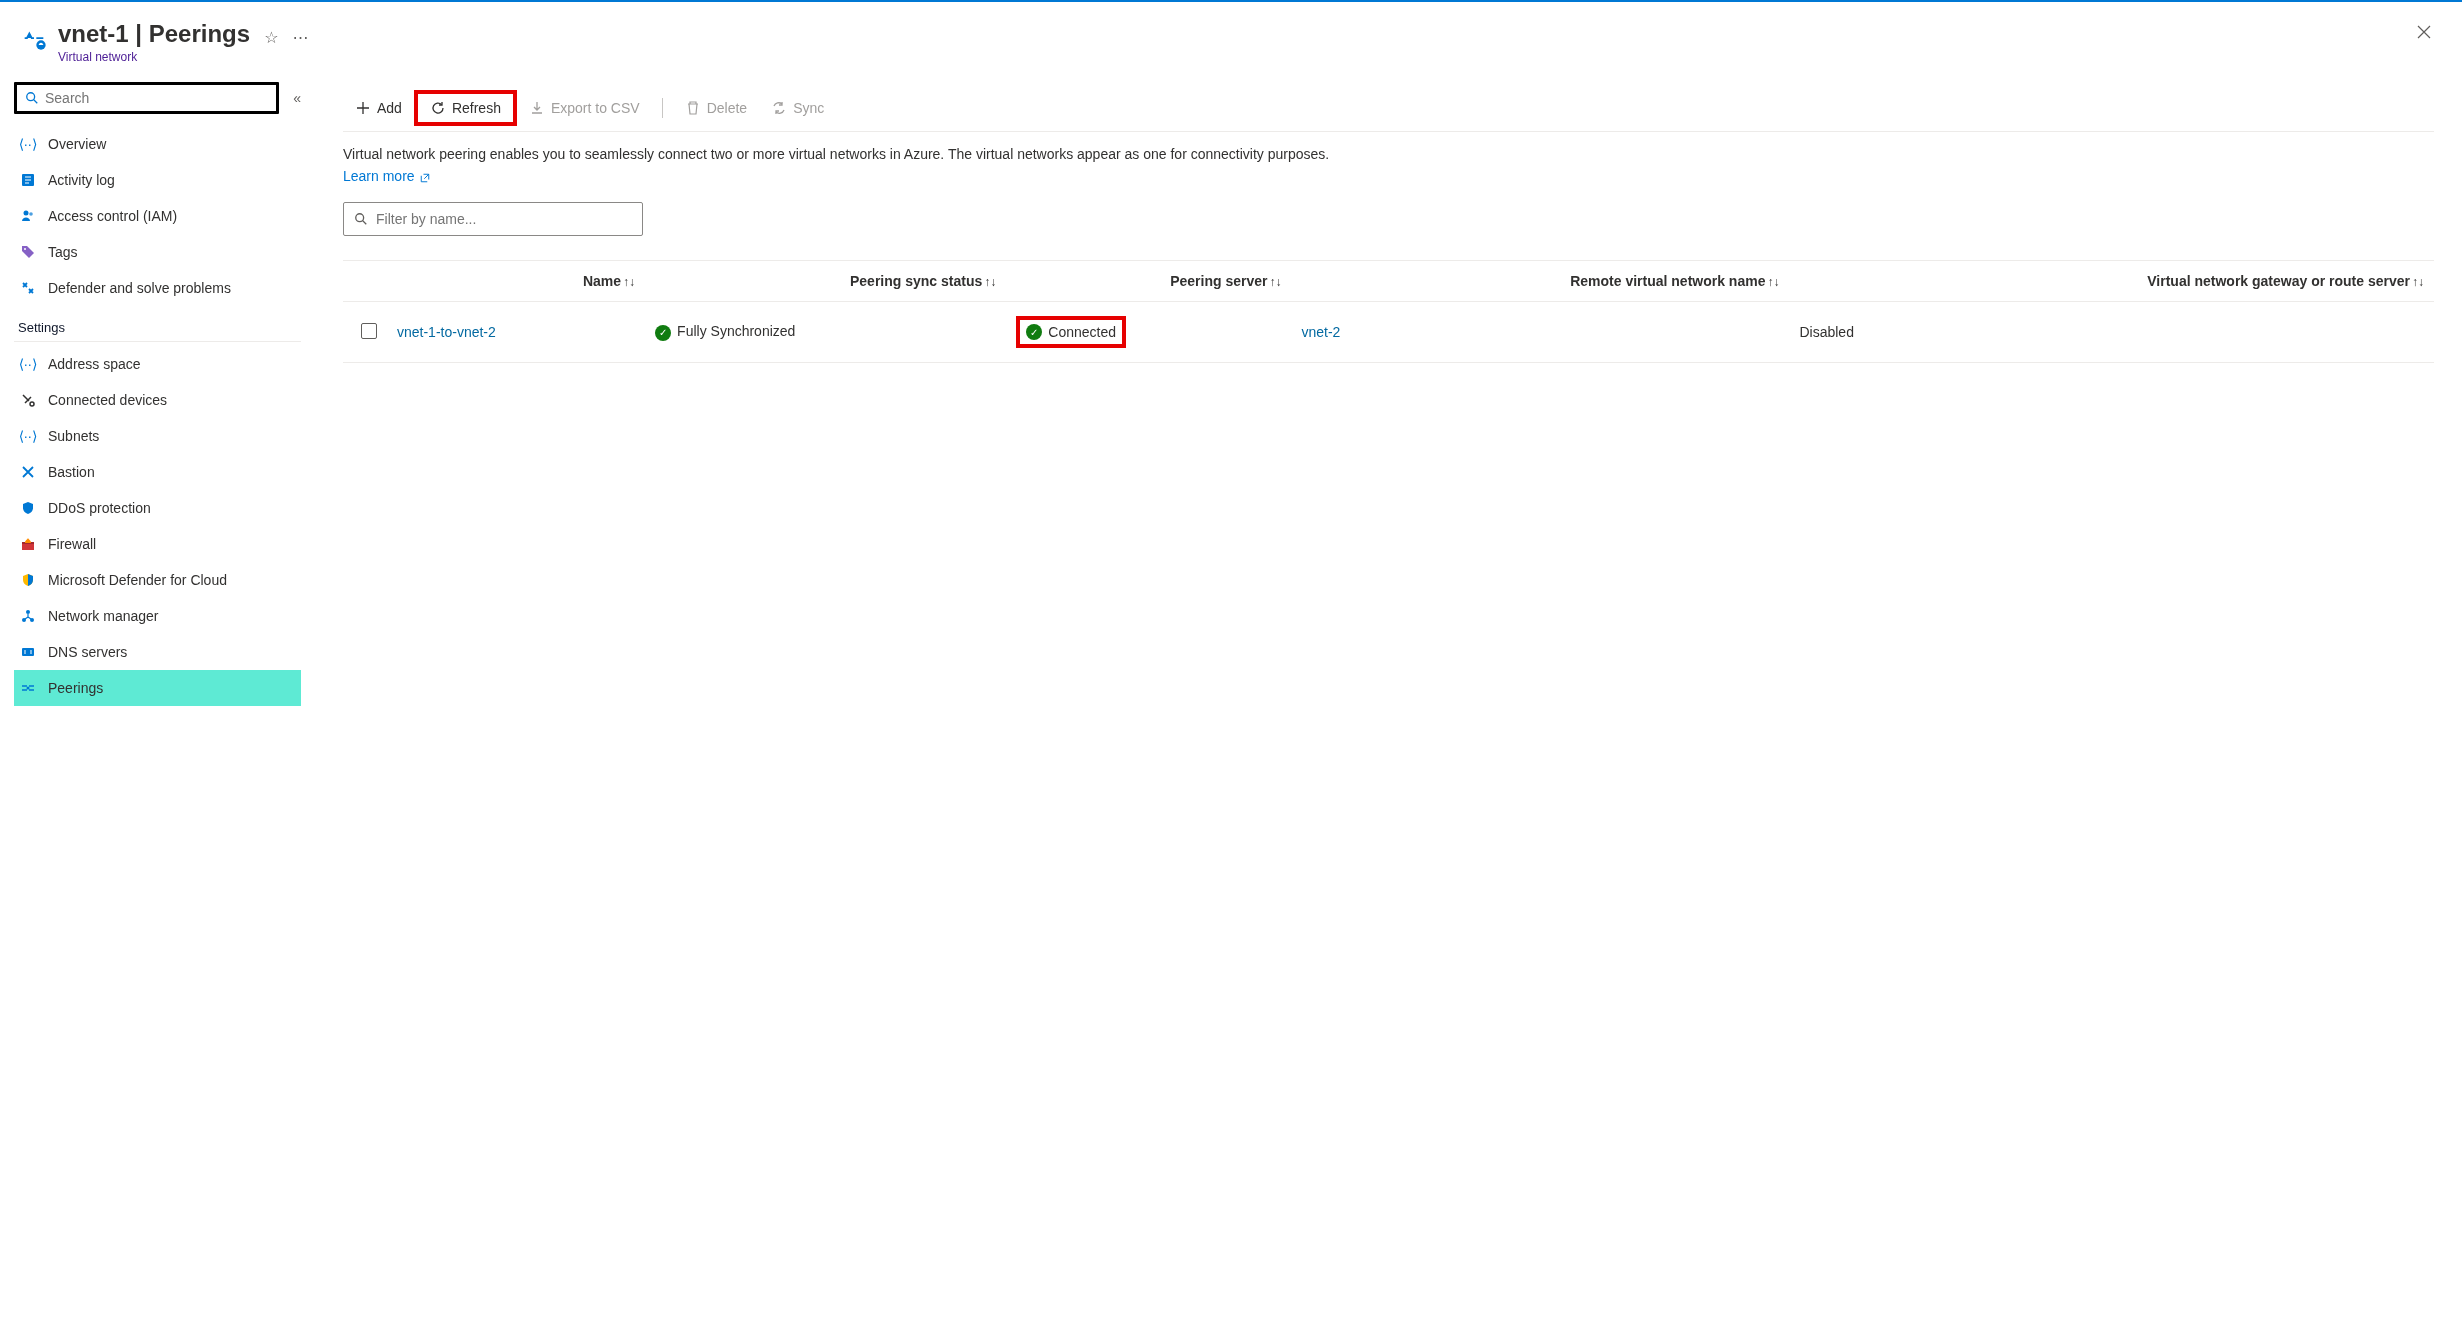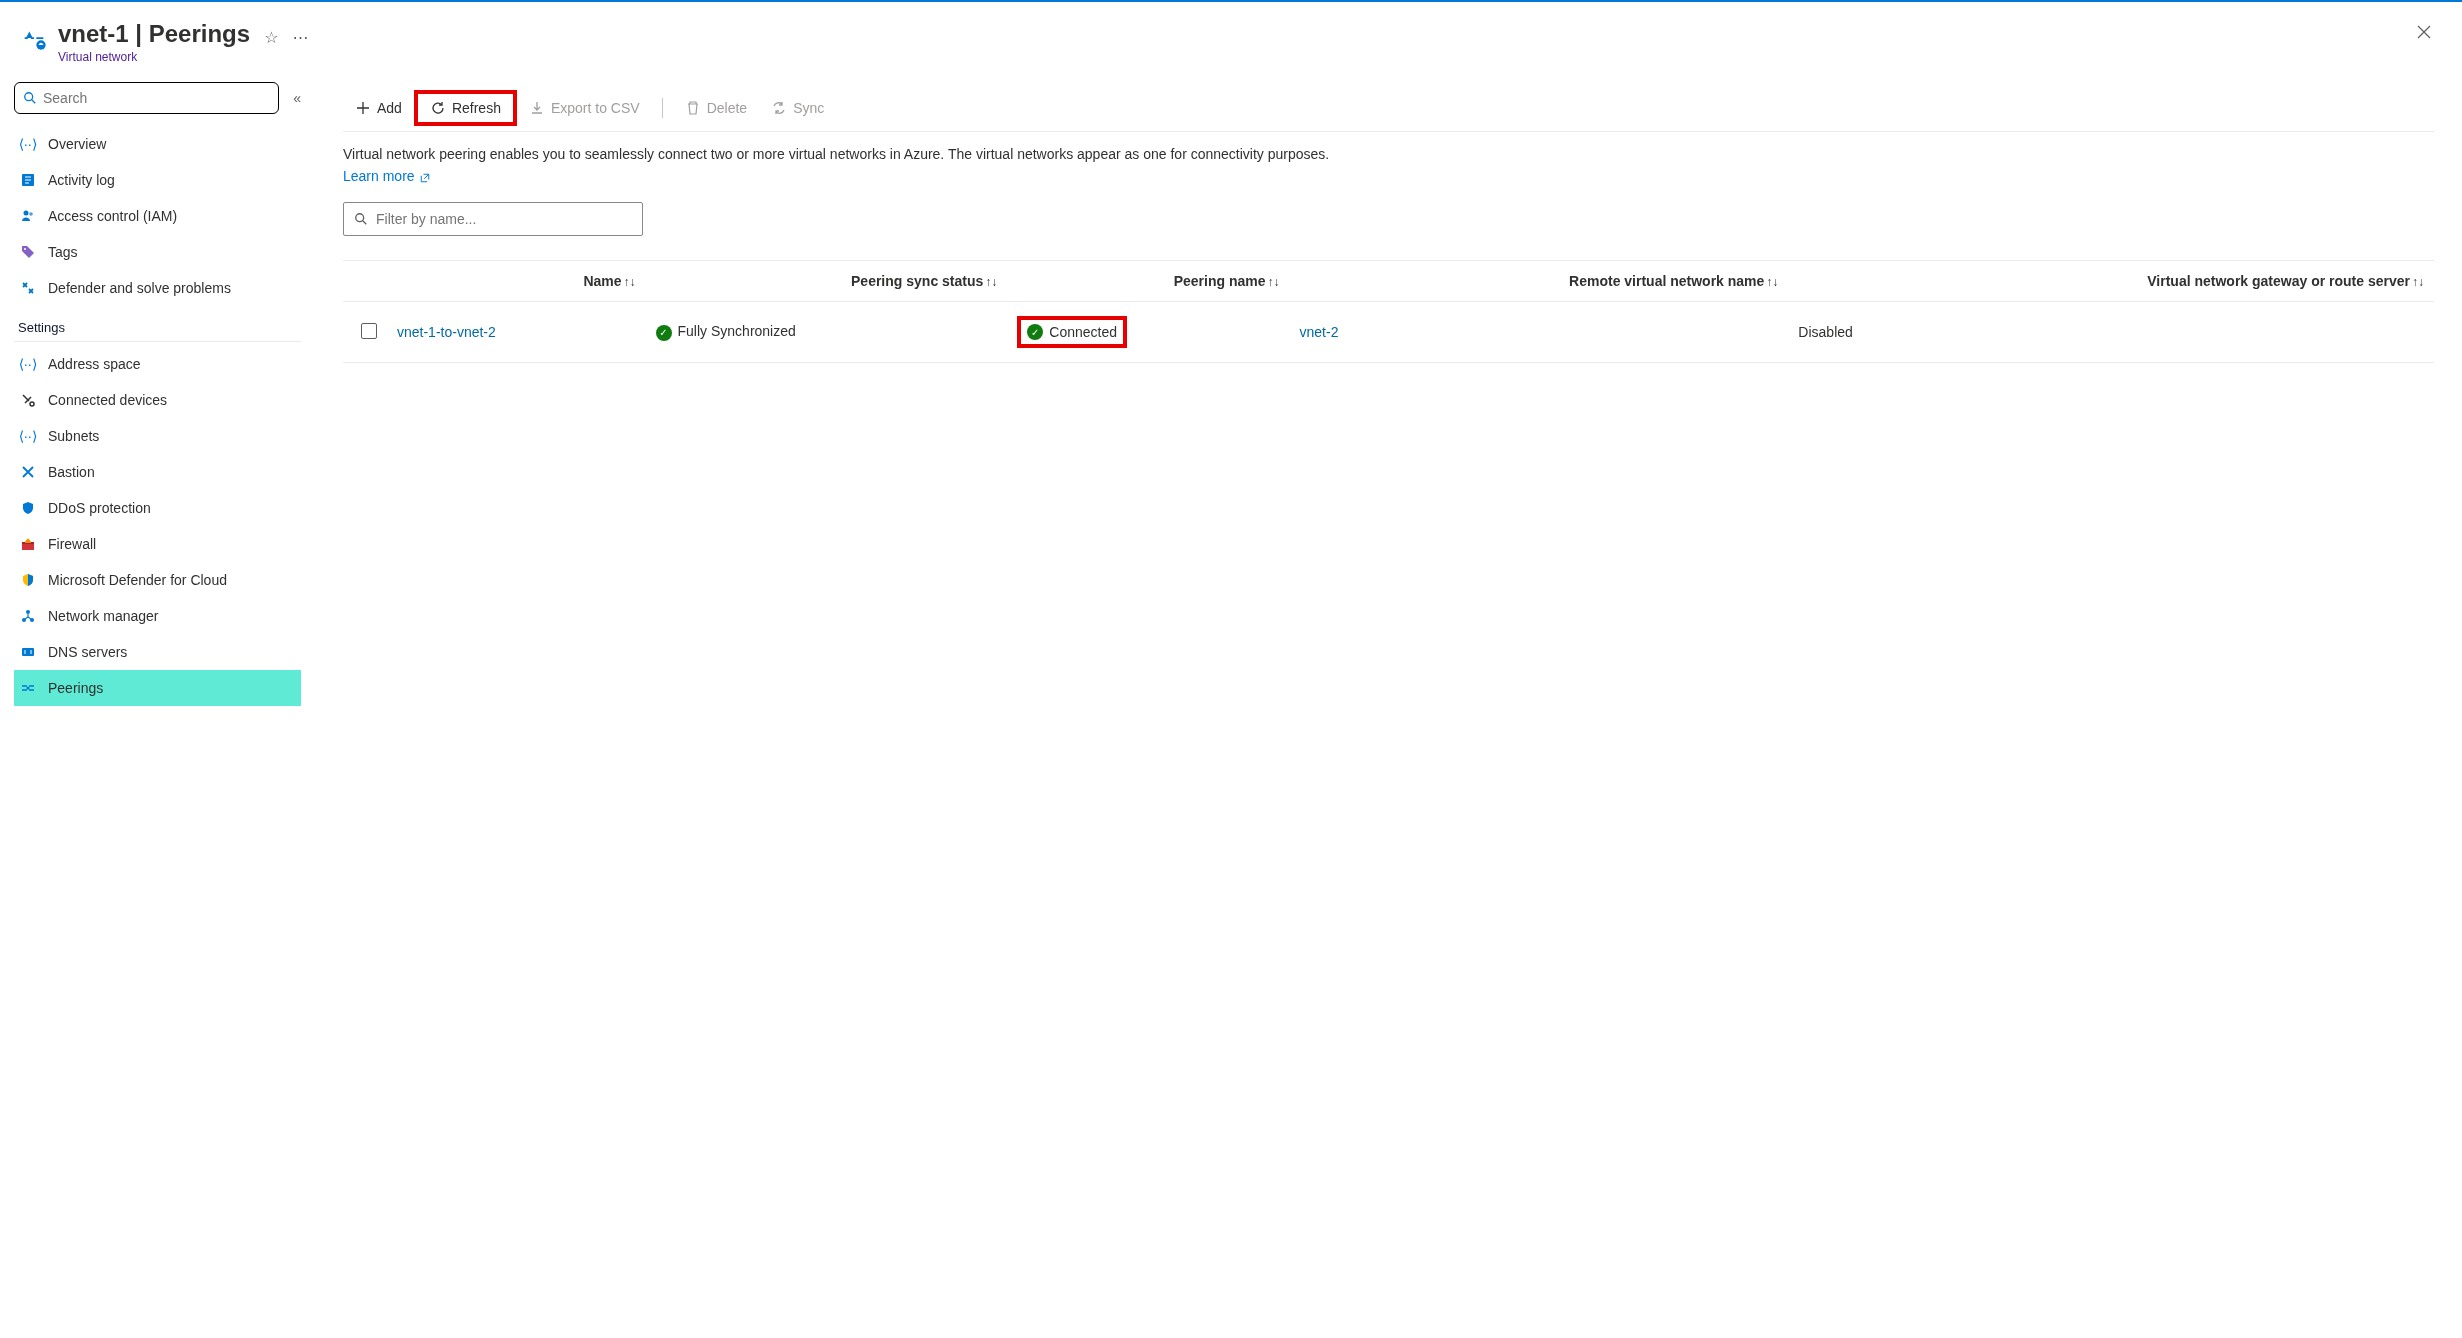--- a/index.html
+++ b/index.html
@@ -9,21 +9,21 @@
 .header { padding: 18px 20px 8px 20px; display: flex; align-items: flex-start; }
 .header-icon { width: 28px; height: 28px; margin-right: 10px; color: #0078d4; display:flex; align-items:center; justify-content:center; margin-top:4px;}
 .header-title { font-size: 24px; font-weight: 600; }
 .header-sub { font-size: 12px; color: #4c1d95; margin-top: 2px; }
 .header-star { margin-left: 14px; margin-top: 8px; font-size: 16px; color: #605e5c; cursor: pointer; }
 .header-more { margin-left: 14px; margin-top: 8px; font-size: 16px; color: #605e5c; cursor:pointer;}
 .header-close { margin-left: auto; margin-top: 4px; font-size: 20px; color: #605e5c; cursor:pointer; padding-right:10px;}
 .body { display: flex; flex: 1; overflow: hidden; }
 .sidebar { width: 315px; border-right: none; padding: 10px 14px; overflow-y:auto;}
 .search-wrap { display: flex; align-items: center; margin-bottom: 12px; }
-.search-box { flex:1; display:flex; align-items:center; border:1px solid #000000; border-radius:6px; height:32px; padding:0 8px;}
+.search-box { flex:1; display:flex; align-items:center; border:3px solid #000000; border-radius:1px; height:32px; padding:0 8px;}
 .search-box input { border:none; outline:none; font-size:14px; flex:1; }
 .collapse { margin-left:14px; color:#605e5c; cursor:pointer; font-size:14px;}
 .nav-item { display:flex; align-items:center; padding:8px 4px; cursor:pointer; font-size:14px; }
 .nav-item.active { background:#5eead4; }
 .nav-icon { width:20px; height:20px; margin-right:10px; display:flex; align-items:center; justify-content:center; font-size:14px;}
 .nav-section { font-size:13px; color:#0f172a; padding:14px 4px 6px; border-bottom:1px solid #edebe9; margin-bottom:4px;}
 .content { flex:1; padding: 12px 28px; overflow:auto;}
 .toolbar { display:flex; align-items:center; height:48px; border-bottom:1px solid #edebe9; margin-bottom:14px;}
 .tool-btn { display:flex; align-items:center; padding:0 12px; height:36px; cursor:pointer; }
 .tool-btn.disabled { color:#a19f9d; cursor:default;}
@@ -279,21 +279,21 @@
         </span>
         <input placeholder="Filter by name..." style="">
       </div>
 
       <table class="table">
         <thead>
           <tr>
             <th class="cell-check"></th>
             <th><span>Name</span><span class="th-sort">↑↓</span></th>
             <th><span>Peering sync status</span><span class="th-sort">↑↓</span></th>
-            <th><span>Peering name</span><span class="th-sort">↑↓</span></th>
+            <th><span>Peering server</span><span class="th-sort">↑↓</span></th>
             <th><span>Remote virtual network name</span><span class="th-sort">↑↓</span></th>
             <th><span>Virtual network gateway or route server</span><span class="th-sort">↑↓</span></th>
           </tr>
         </thead>
         <tbody>
           <tr>
             <td class="cell-check"><span class="checkbox"></span></td>
             <td><span class="link">vnet-1-to-vnet-2</span></td>
             <td><span class="status-icon">✓</span><span>Fully Synchronized</span></td>
             <td><span class="peer-state-wrap highlight-red">

